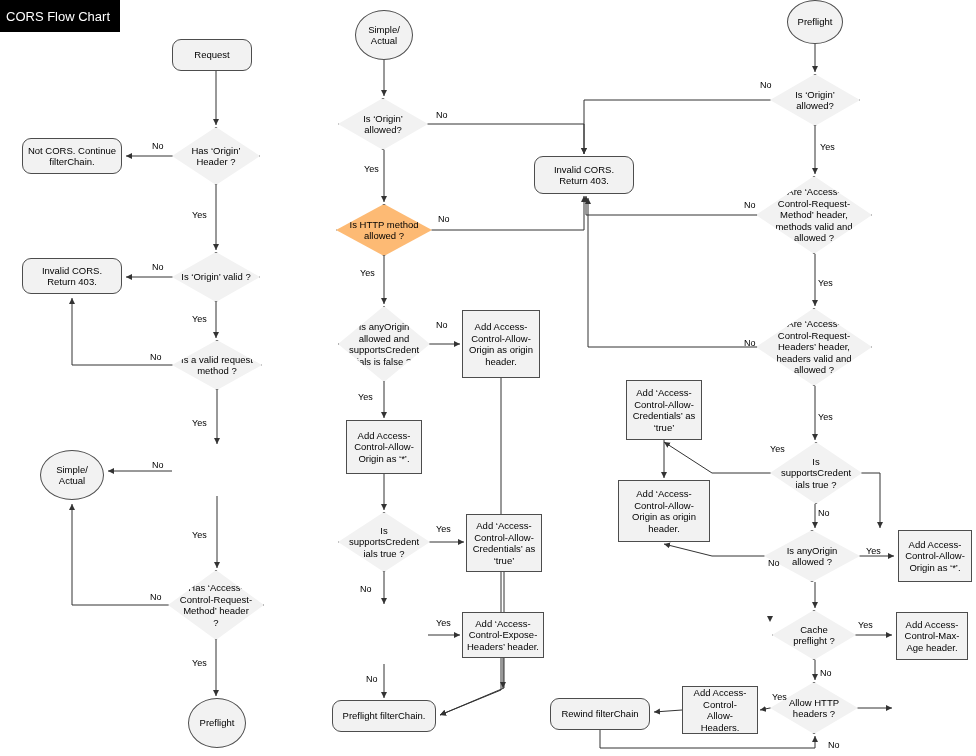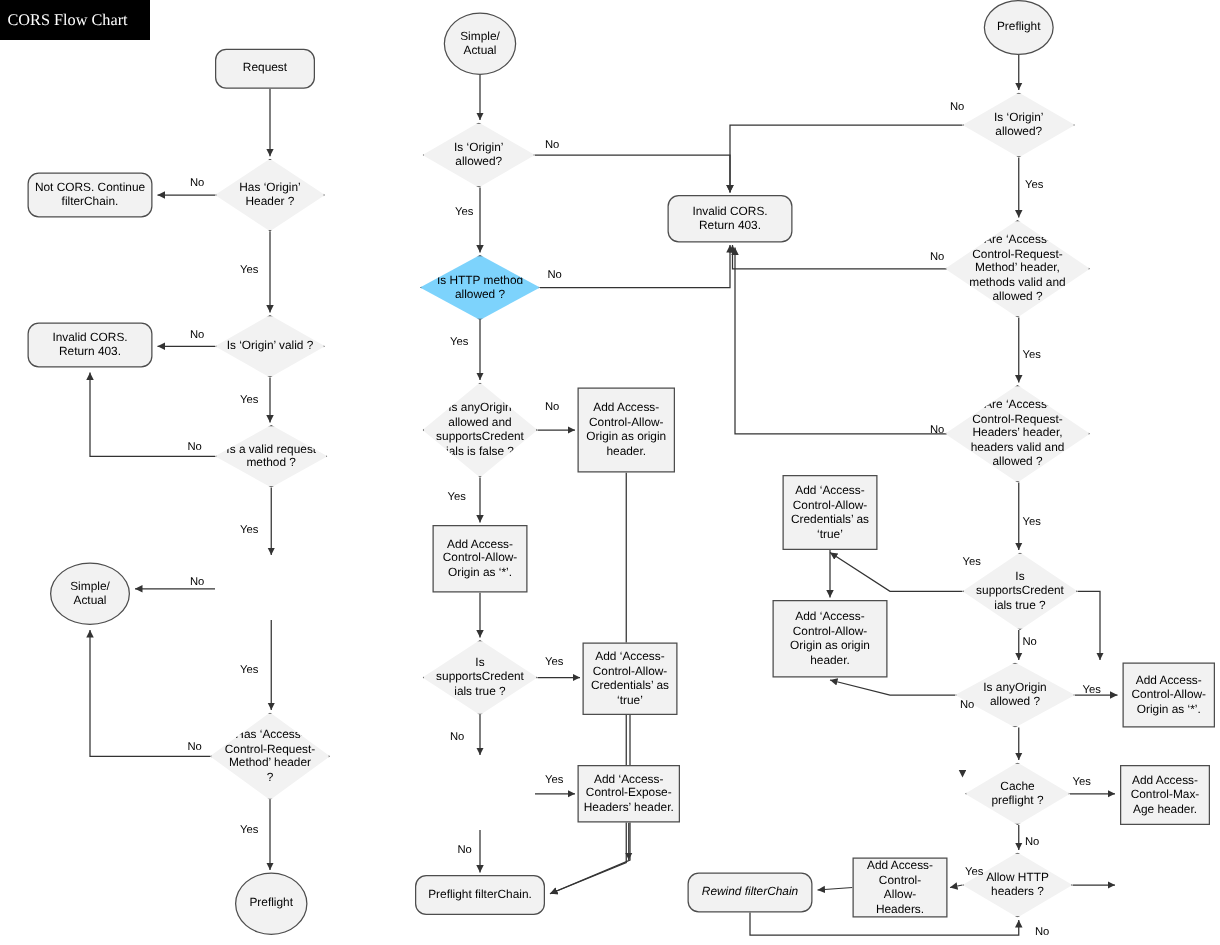--- a/index.html
+++ b/index.html
@@ -59,21 +59,20 @@
     top: 0;
     width: 120px;
     height: 32px;
     background: #000000;
     color: #ffffff;
     display: flex;
     align-items: center;
     padding-left: 6px;
     box-sizing: border-box;
     font-size: 13px;
-    font-family: Liberation Serif, serif;
   }
   .edge-label {
     position: absolute;
     font-size: 9px;
     color: #000000;
     background: transparent;
     line-height: 10px;
     white-space: nowrap;
   }
 </style>
@@ -161,21 +160,21 @@
 Method’ header
 ?</div>
   <div class="node ellipse" style="left:188px;top:698px;width:58px;height:50px;">Preflight</div>
 
   <div class="node ellipse" style="left:355px;top:10px;width:58px;height:50px;">Simple/
 Actual</div>
   <div class="node diamond" style="left: 338px; top: 98px; width: 90px; height: 52px; background: rgb(242, 242, 242); border: 1px solid rgb(77, 77, 77); clip-path: polygon(50% 0%, 100% 50%, 50% 100%, 0% 50%); border-radius: 0px;">Is ‘Origin’
 allowed?</div>
   <div class="node round" style="left:534px;top:156px;width:100px;height:38px;">Invalid CORS.
 Return 403.</div>
-  <div class="node diamond" style="left: 336px; top: 204px; width: 96px; height: 52px; background: #7dd3fc; border: 1px solid rgb(77, 77, 77); clip-path: polygon(50% 0%, 100% 50%, 50% 100%, 0% 50%); border-radius: 0px;">Is HTTP method
+  <div class="node diamond" style="left: 336px; top: 204px; width: 96px; height: 52px; background: #fdba74; border: 1px solid rgb(77, 77, 77); clip-path: polygon(50% 0%, 100% 50%, 50% 100%, 0% 50%); border-radius: 0px;">Is HTTP method
 allowed ?</div>
   <div class="node diamond" style="left: 338px; top: 306px; width: 92px; height: 76px; background: rgb(242, 242, 242); border: 1px solid rgb(77, 77, 77); clip-path: polygon(50% 0%, 100% 50%, 50% 100%, 0% 50%); border-radius: 0px;">Is anyOrigin
 allowed and
 supportsCredent
 ials is false ?</div>
   <div class="node rect" style="left:462px;top:310px;width:78px;height:68px;">Add Access-
 Control-Allow-
 Origin as origin
 header.</div>
   <div class="node rect" style="left:346px;top:420px;width:76px;height:54px;">Add Access-
@@ -226,21 +225,21 @@
 preflight ?</div>
   <div class="node rect" style="left:896px;top:612px;width:72px;height:48px;">Add Access-
 Control-Max-
 Age header.</div>
   <div class="node diamond" style="left: 770px; top: 682px; width: 88px; height: 52px; background: rgb(242, 242, 242); border: 1px solid rgb(77, 77, 77); clip-path: polygon(50% 0%, 100% 50%, 50% 100%, 0% 50%); border-radius: 0px;">Allow HTTP
 headers ?</div>
   <div class="node rect" style="left:682px;top:686px;width:76px;height:48px;">Add Access-
 Control-
 Allow-
 Headers.</div>
-  <div class="node round" style="left:550px;top:698px;width:100px;height:32px;font-style:italic;">Rewind filterChain</div>
+  <div class="node round" style="left:550px;top:698px;width:100px;height:32px;">Rewind filterChain</div>
 
   <div id="edge-labels">
       <div class="edge-label" style="left: 152px; top: 141px;">No</div>
       <div class="edge-label" style="left: 192px; top: 210px;">Yes</div>
       <div class="edge-label" style="left: 152px; top: 262px;">No</div>
       <div class="edge-label" style="left: 192px; top: 314px;">Yes</div>
       <div class="edge-label" style="left: 150px; top: 352px;">No</div>
       <div class="edge-label" style="left: 192px; top: 418px;">Yes</div>
       <div class="edge-label" style="left: 152px; top: 460px;">No</div>
       <div class="edge-label" style="left: 192px; top: 530px;">Yes</div>

